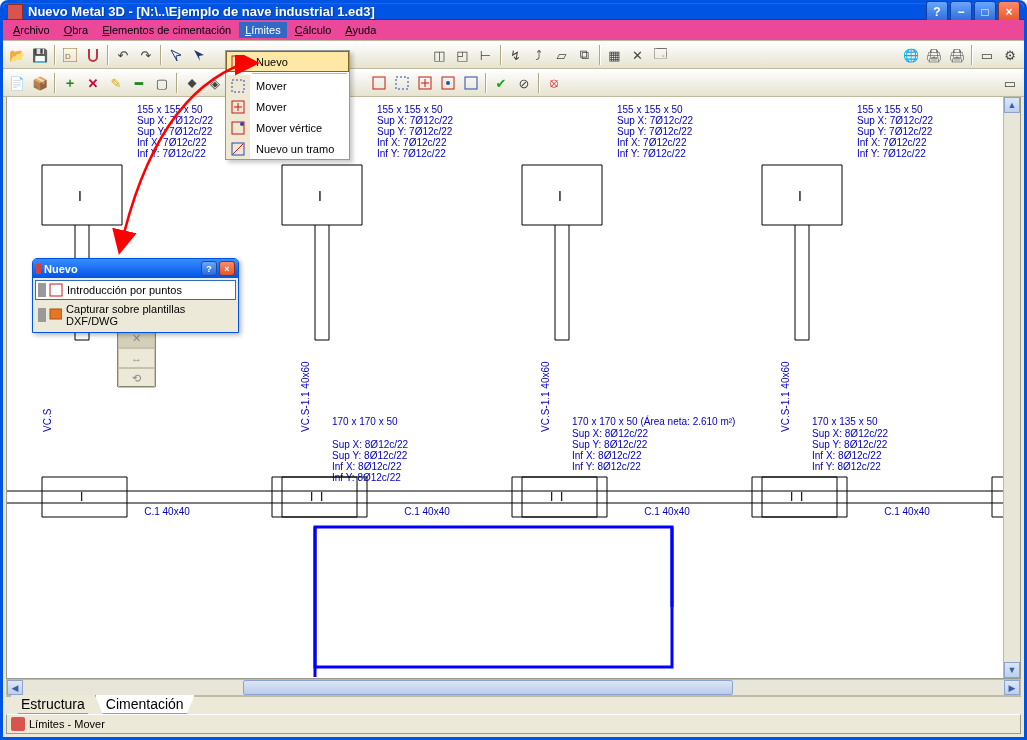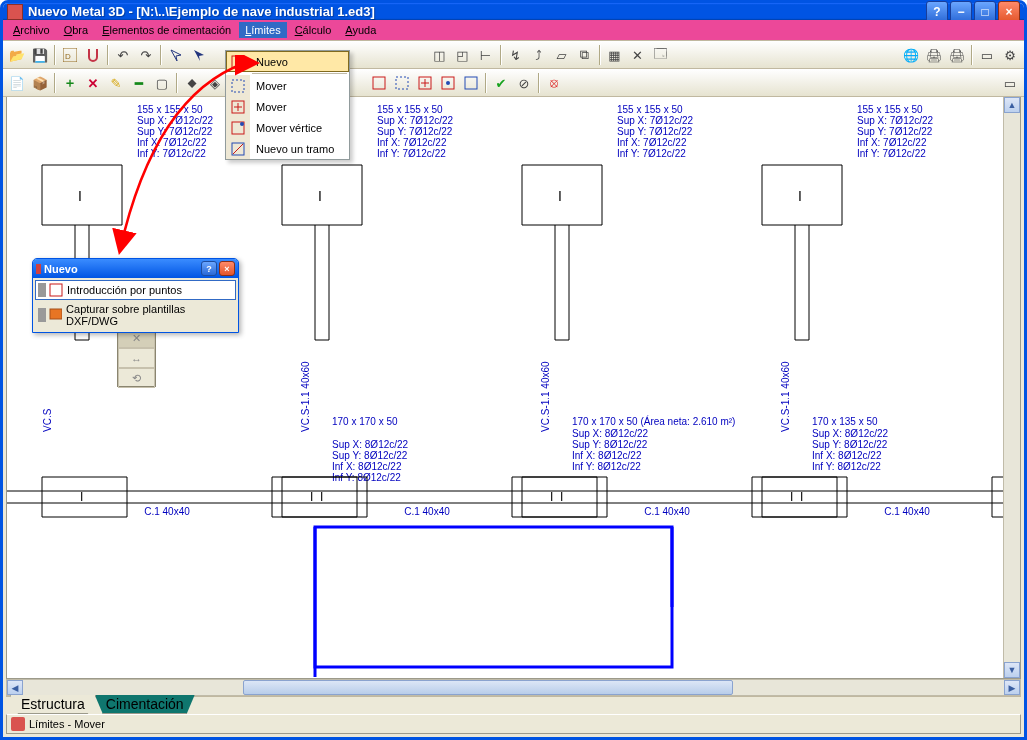--- a/index.html
+++ b/index.html
@@ -58,21 +58,21 @@
 .dlg-row .ic{width:14px;height:14px;margin-right:4px;}
 
 .floater { position:absolute; left:117px; top:327px; width:39px; height:60px; background:#ece9d8; border:1px solid #8a8570; z-index:30;}
 .floater .frow{height:20px; display:flex;}
 .floater .fbtn{flex:1; border:1px solid #c7c1ad; display:flex; align-items:center; justify-content:center; font-size:11px; color:#888;}
 .floater .fbtn.gray{background:#d4cfb8;}
 
 .arrow-red { position:absolute; z-index:60; pointer-events:none; }
 .bot-tabs { background:#ece9d8; padding:0 4px; border-top:1px solid #c0b8a0; height:18px; display:flex; align-items:flex-end; font-size:14px; margin:0 3px;}
 .bot-tabs .tab { background:#ece9d8; border:1px solid #9c9a8b; border-top:none; padding:1px 10px; margin-right:-1px; clip-path:polygon(0 0,100% 0,calc(100% - 8px) 100%,8px 100%);}
-.bot-tabs .tab.on{ background:#0f766e; }
+.bot-tabs .tab.on{ background:#ffffff; }
 .statusbar { height:20px; background:#ece9d8; border-top:1px solid #fff; display:flex; align-items:center; padding:0 4px; font-size:11px; margin:0 3px 3px 3px; border-left:1px solid #9c9a8b; border-right:1px solid #9c9a8b; border-bottom:1px solid #9c9a8b;}
 .statusbar .sicon{width:14px;height:14px;background:#d9534f;border-radius:2px;margin-right:4px;}
 .hscroll { height:17px; background:#e8e6d9; border:1px solid #c0bba8; margin:0; display:flex; align-items:center;}
 .hscroll .arr{width:16px;height:15px;background:linear-gradient(#dde6f7,#bcd0ee);border:1px solid #8aa3cf;display:flex;align-items:center;justify-content:center;font-size:9px;color:#3a5ea1;}
 .hscroll .thumb{width:490px;height:15px;background:linear-gradient(#dce6f6,#b8cdea);border:1px solid #8aa3cf;margin-left:220px;border-radius:2px;}
 .vscroll { position:absolute; right:0; top:0; bottom:0; width:17px; background:#e8e6d9; border-left:1px solid #c0bba8;}
 .vscroll .arr{height:16px;background:linear-gradient(#dde6f7,#bcd0ee);border:1px solid #8aa3cf;display:flex;align-items:center;justify-content:center;font-size:9px;color:#3a5ea1;}
 </style>
 </head>
 <body>

